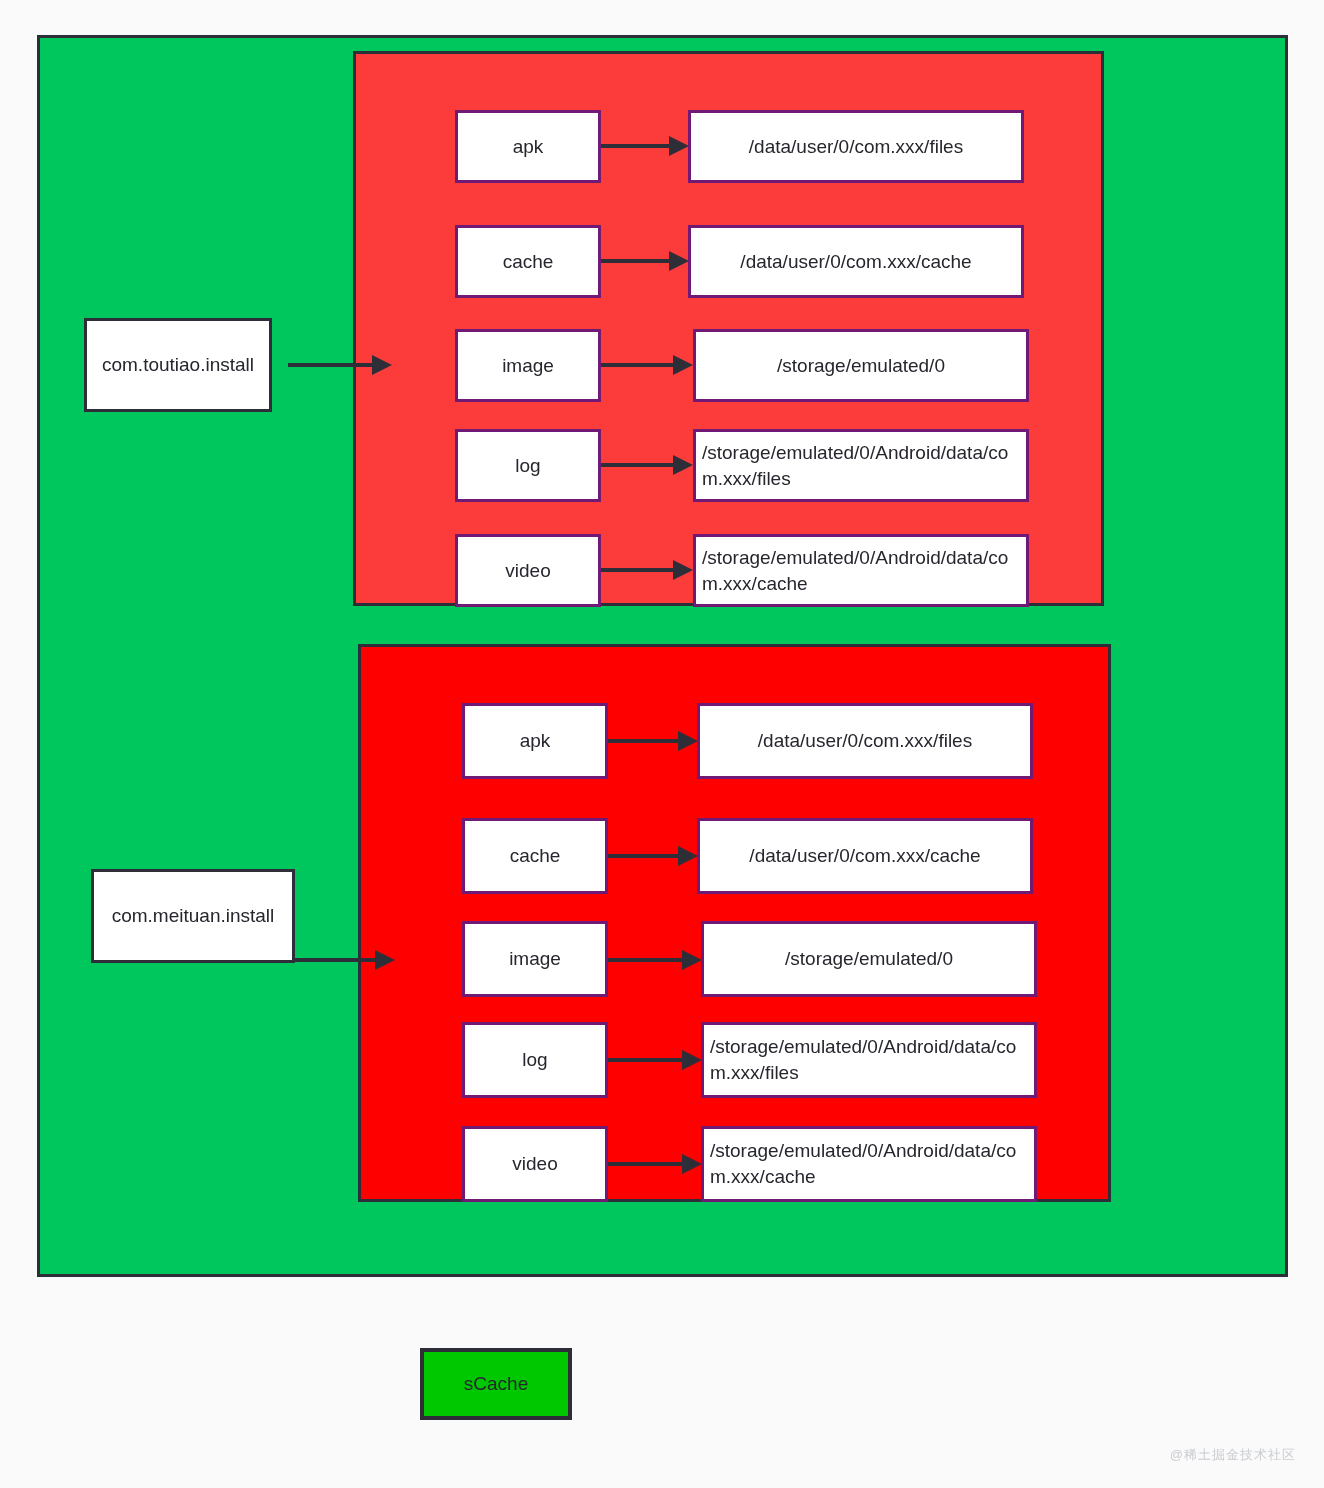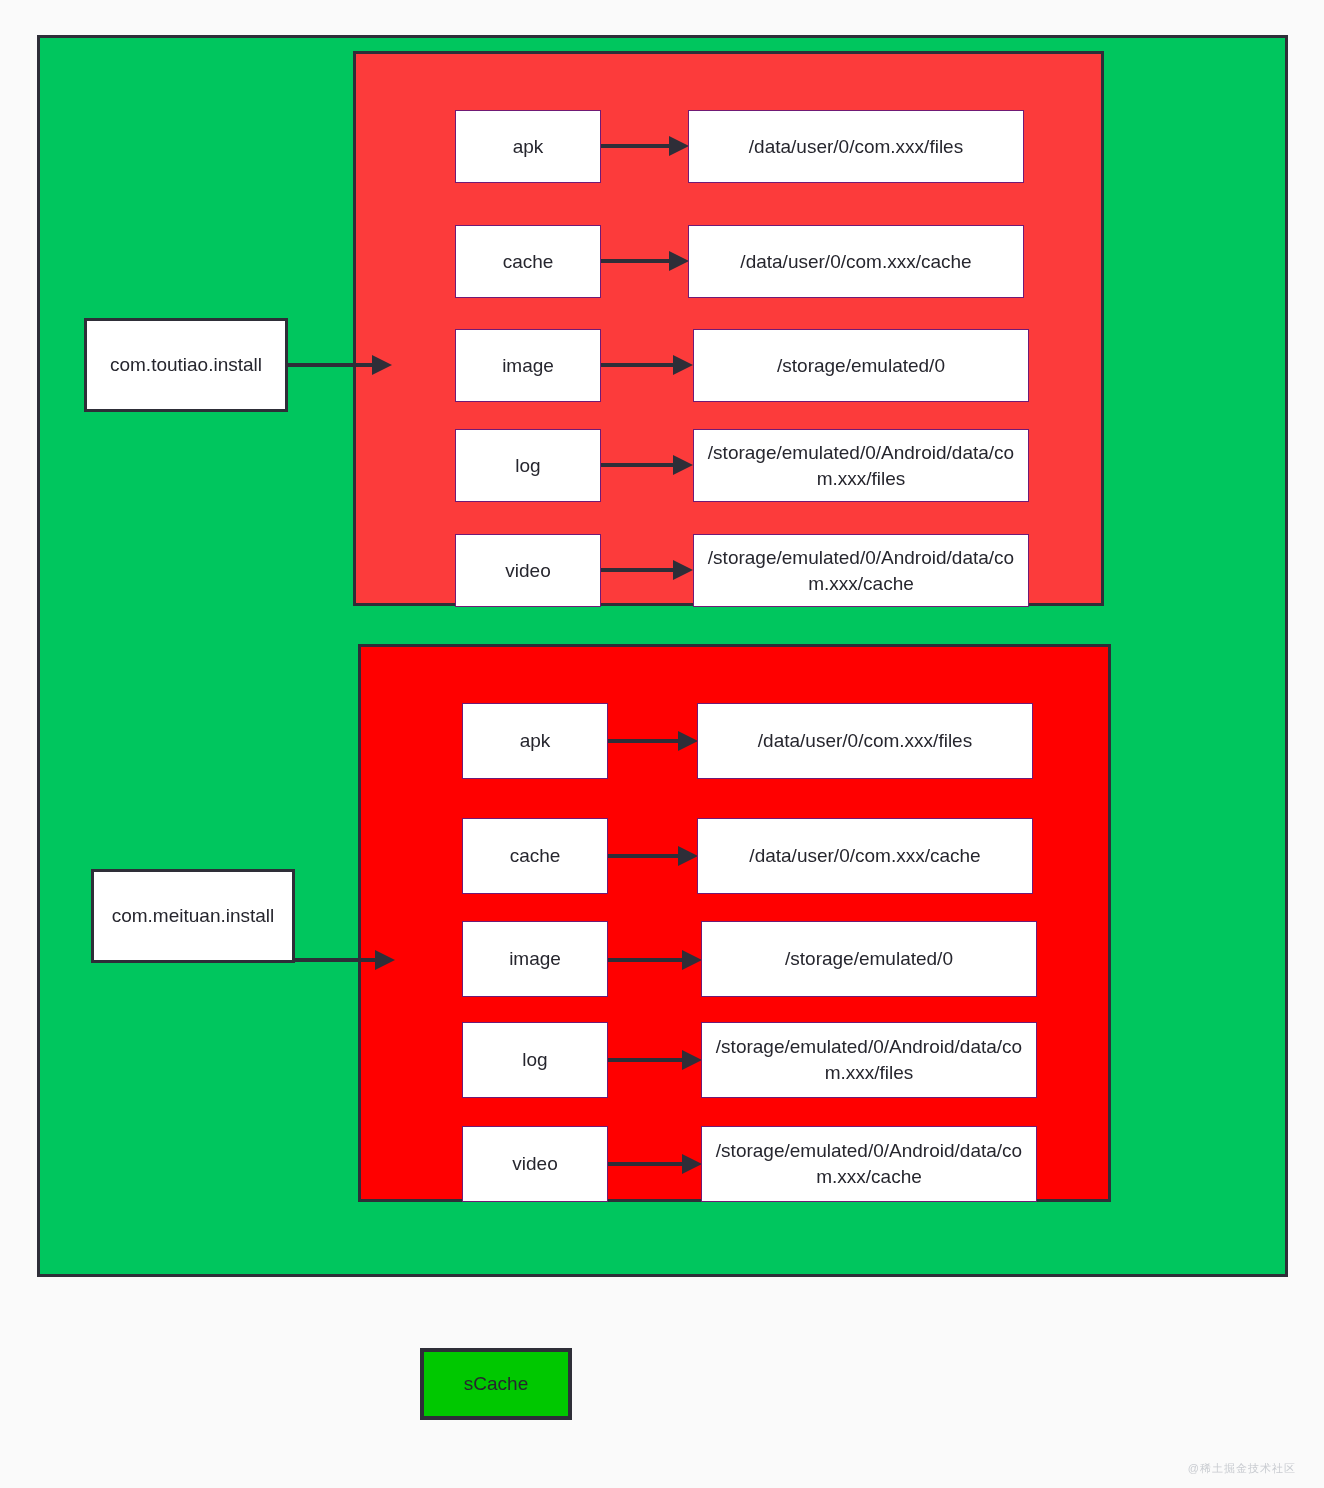--- a/index.html
+++ b/index.html
@@ -51,26 +51,25 @@
     top: 644px;
     width: 753px;
     height: 558px;
     background: #ff0000;
   }
 
   
   .node {
     position: absolute;
     background: #ffffff;
-    border: 1px solid #701a75;
+    border: 3px solid #701a75;
     box-sizing: border-box;
     display: flex;
     align-items: center;
     justify-content: center;
-    text-align: center;
     font-size: 19px;
     line-height: 1.35;
     color: #26262e;
     padding: 2px 6px;
     word-break: break-all;
   }
 
   
   .app-node {
     position: absolute;
@@ -134,37 +133,37 @@
     top: 1348px;
     width: 150px;
     height: 100px;
     background: #ff0000;
   }
 
   
   .watermark {
     position: absolute;
     right: 28px;
-    bottom: 12px;
-    font-size: 11px;
+    bottom: 24px;
+    font-size: 13px;
     color: #c9ccd1;
     letter-spacing: 1px;
     white-space: nowrap;
   }
 </style>
 </head>
 <body>
 
 <div class="canvas">
 
   <div class="green-container"></div>
 
   <div class="red-group g1"></div>
 
-  <div class="app-node" style="left:84px; top:318px; width:204px; height:94px;">com.toutiao.install</div>
+  <div class="app-node" style="left:84px; top:318px; width:188px; height:94px;">com.toutiao.install</div>
   <div class="arrow" style="left:288px; top:365px; width:104px;">
     <div class="shaft" style="width:84px;"></div>
     <div class="head" style="left:84px;"></div>
   </div>
 
   <div class="node" style="left:455px; top:110px; width:146px; height:73px;">apk</div>
   <div class="arrow" style="left:601px; top:146px; width:88px;">
     <div class="shaft" style="width:68px;"></div>
       <div class="head" style="left:68px;"></div>
   </div>

